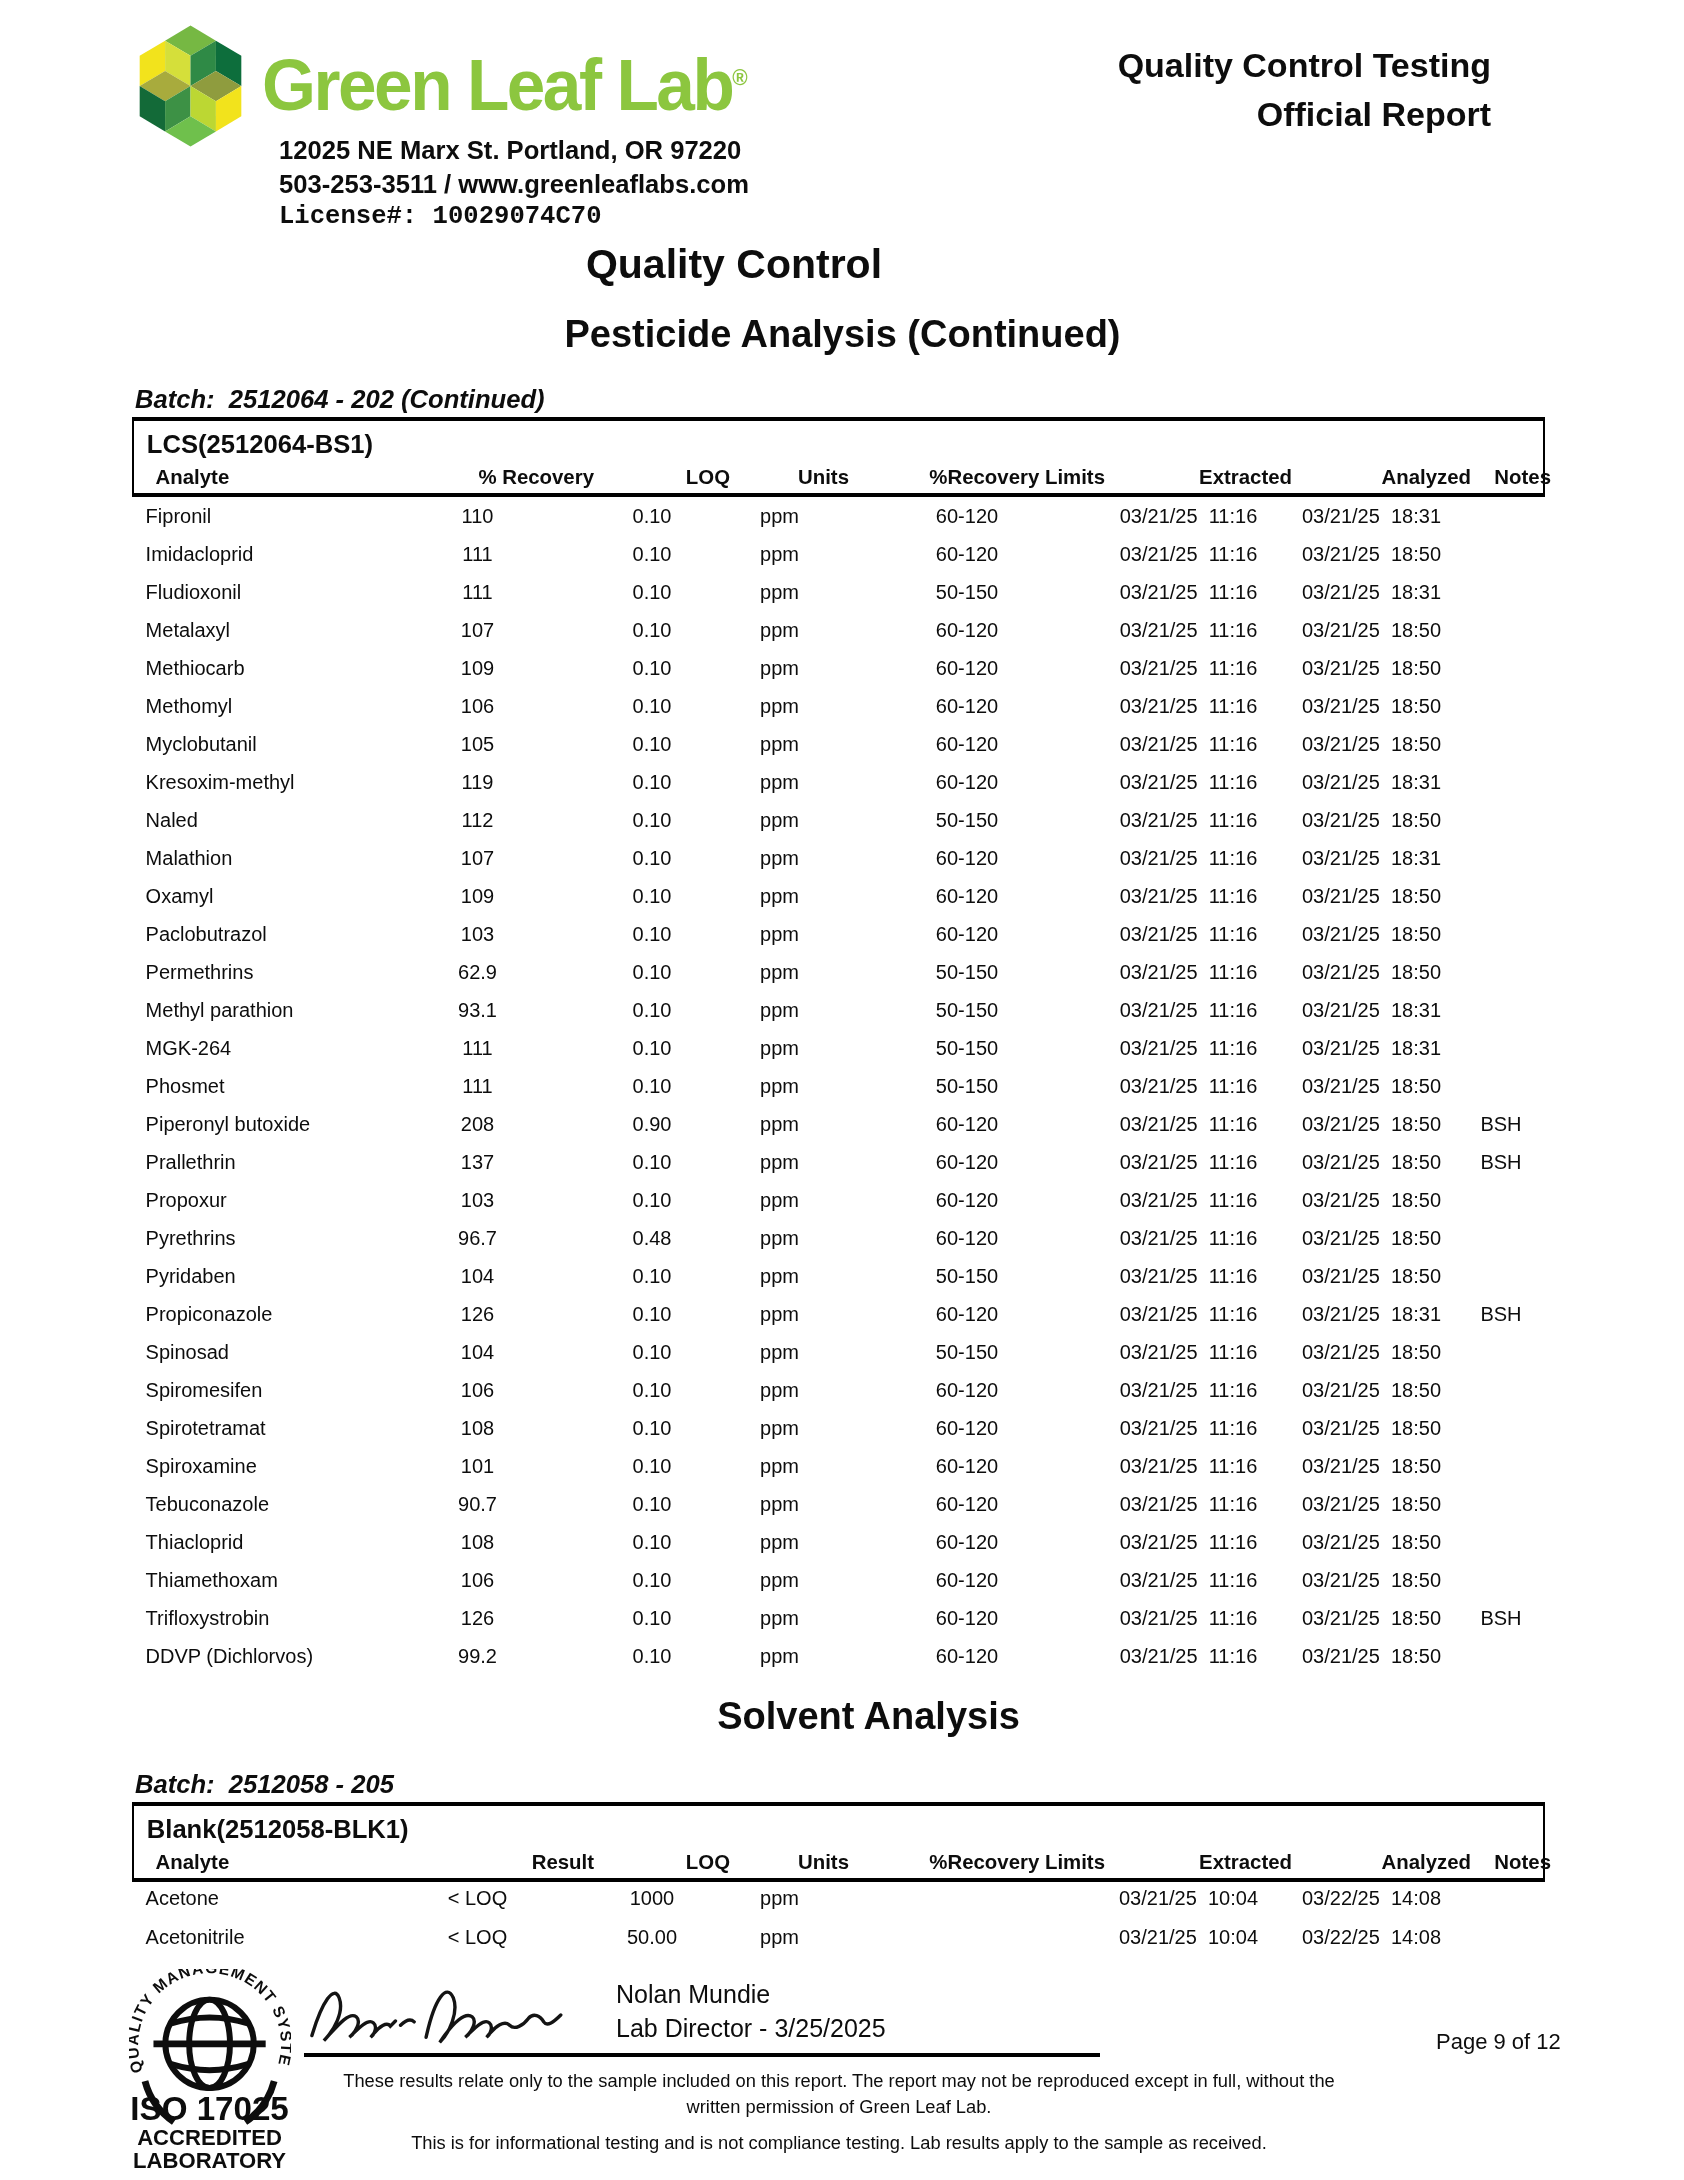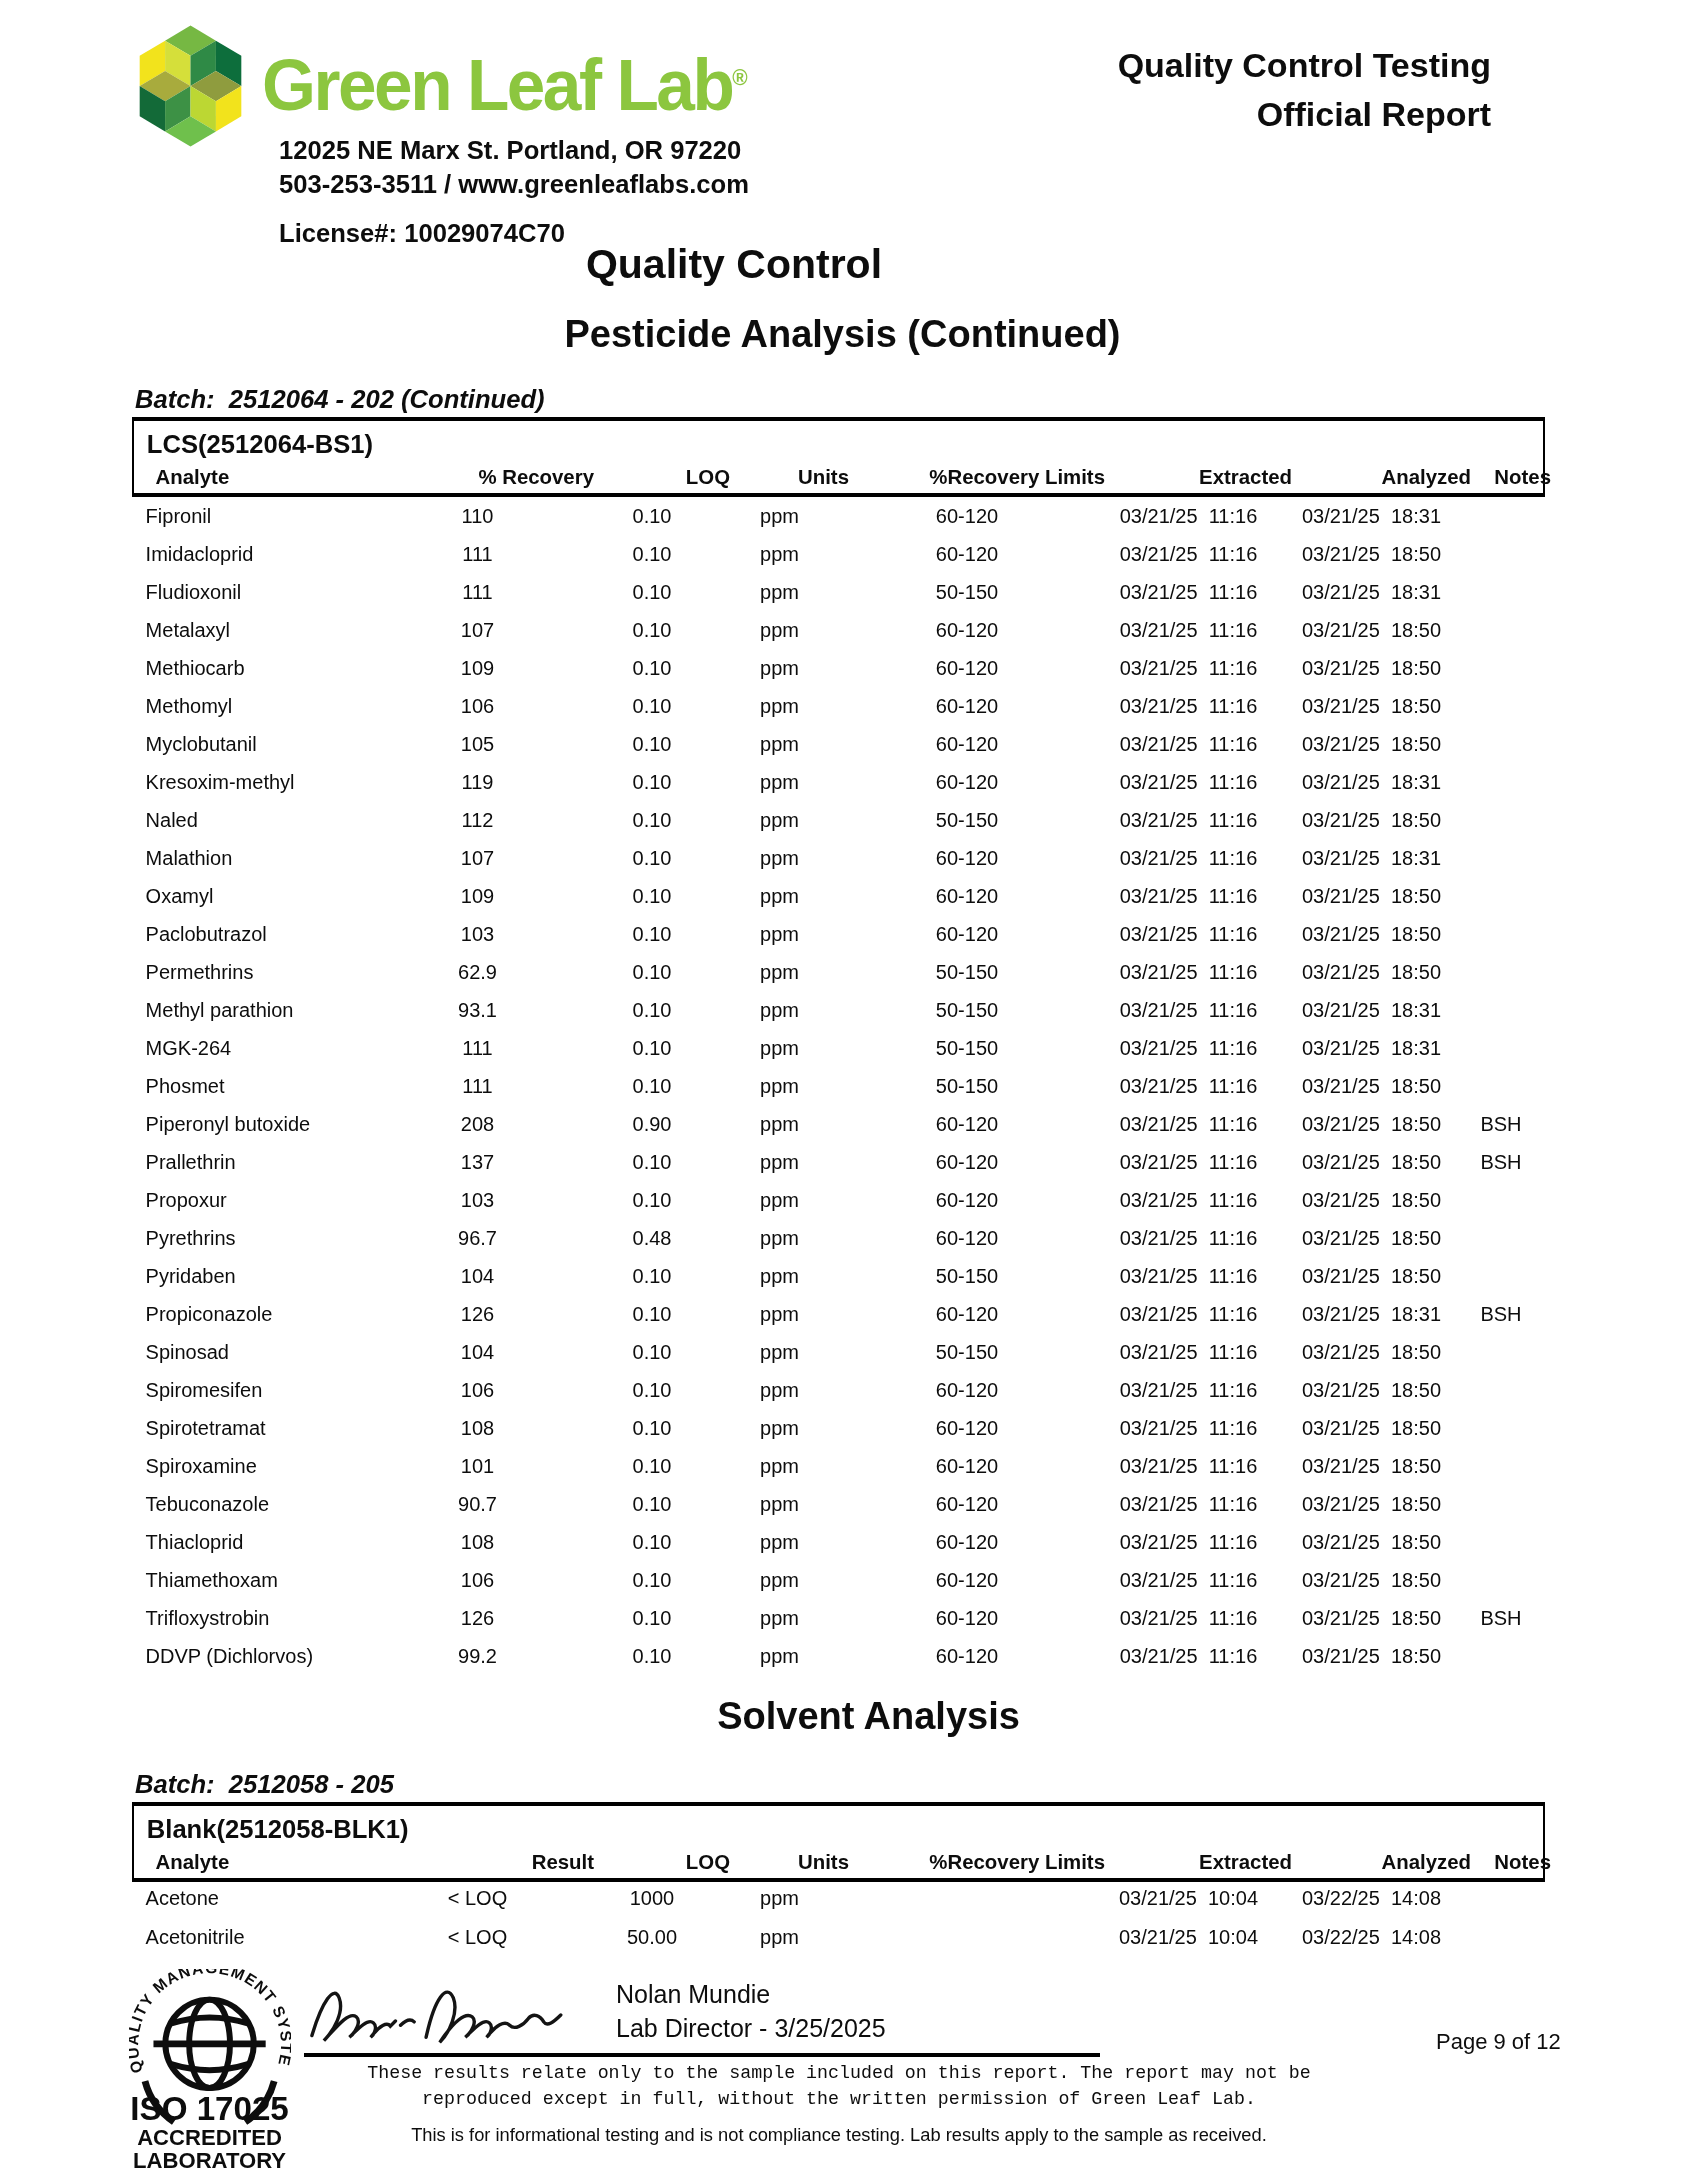--- a/index.html
+++ b/index.html
@@ -9,21 +9,21 @@
   }
   .abs{position:absolute;}
   
   .brand{
     left:262px;top:43px;font-size:73px;font-weight:bold;color:#8cc63f;
     letter-spacing:-2.6px;transform:scaleX(.95);transform-origin:left top;white-space:nowrap;
   }
   .brand sup{font-size:22px;vertical-align:super;letter-spacing:0;}
   .addr1{left:279px;top:136px;font-size:25.6px;font-weight:bold;}
   .addr2{left:279px;top:170px;font-size:25.6px;font-weight:bold;}
-  .license{left:279px;top:219px;font-size:25.6px;font-weight:bold;font-family:Liberation Sans, sans-serif;}
+  .license{left:279px;top:202px;font-size:25.6px;font-weight:bold;font-family:Liberation Mono, monospace;}
   .report-title{left:937px;top:41px;width:554px;text-align:right;font-size:34px;font-weight:bold;line-height:49px;}
   
   .h-qc{left:0;top:241px;width:1468px;text-align:center;font-size:41px;font-weight:bold;}
   .h-pest{left:0;top:313px;width:1685px;text-align:center;font-size:38px;font-weight:bold;}
   .h-solv{left:0;top:1695px;width:1685px;text-align:center;font-size:38px;font-weight:bold;padding-left:26px;}
   .batch{font-size:25.6px;font-weight:bold;font-style:italic;white-space:pre;}
   .batch1{left:135px;top:385px;}
   .batch2{left:135px;top:1770px;}
   
   .headbox{
@@ -39,21 +39,21 @@
   .trow{height:38px;align-items:center;}
   .solv .trow{height:39px;}
   .cell{text-align:center;font-size:20px;white-space:pre;}
   .cell.c0{text-align:left;padding-left:13.6px;}
   
   .sig-line{left:304px;top:2053px;width:796px;height:4.3px;background:#000;}
   .signer-name{left:616px;top:1980px;font-size:25px;}
   .signer-title{left:616px;top:2014px;font-size:25px;}
   .page-num{left:1424px;top:2029px;font-size:22px;margin-left:12px;}
   .disclaimer{left:132px;top:2060px;width:1414px;text-align:center;font-size:18.3px;line-height:26.4px;}
-  .disclaimer .p1{width:1005px;margin:0 auto;font-family:Liberation Mono, monospace;}
+  .disclaimer .p1{width:1005px;margin:8px auto;}
   .disclaimer .p2{margin-top:9.4px;}
   svg text{font-family:"Liberation Sans", sans-serif;}
 </style>
 </head>
 <body>
 
 <div class="page">
 
   <svg class="abs" style="left:130px;top:22px" width="121" height="128" viewBox="0 0 100 104">
     <polygon points="50,2 71,14.5 50,27 29,14.5" fill="#76b843"></polygon>

